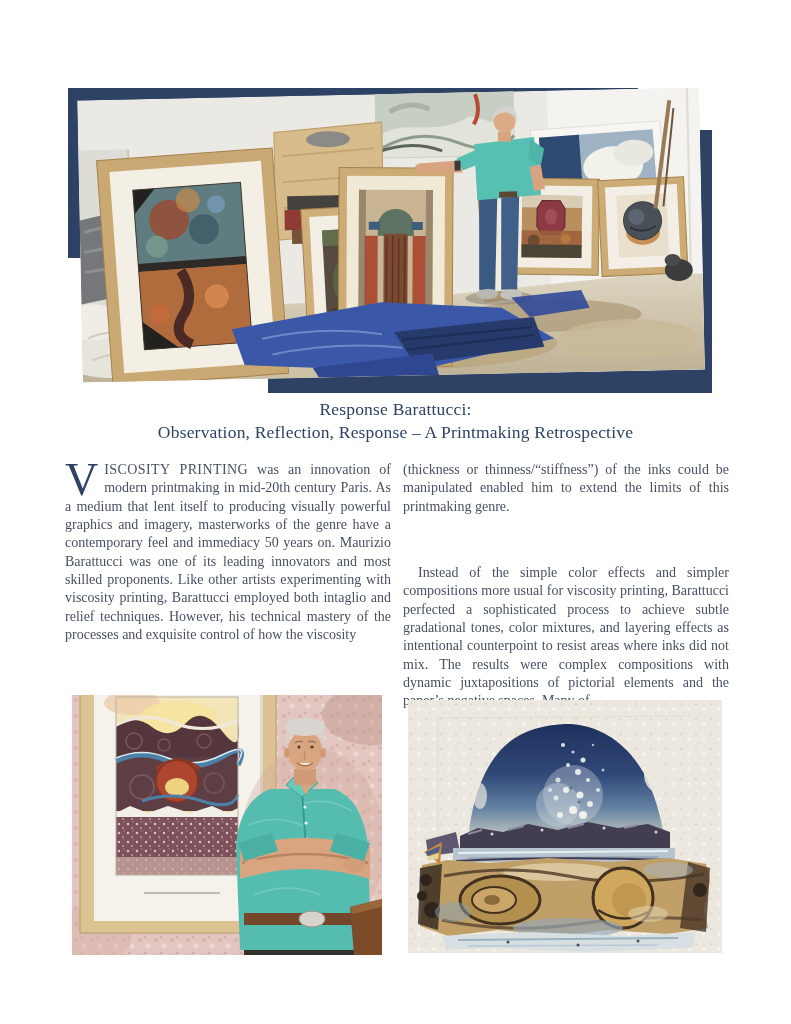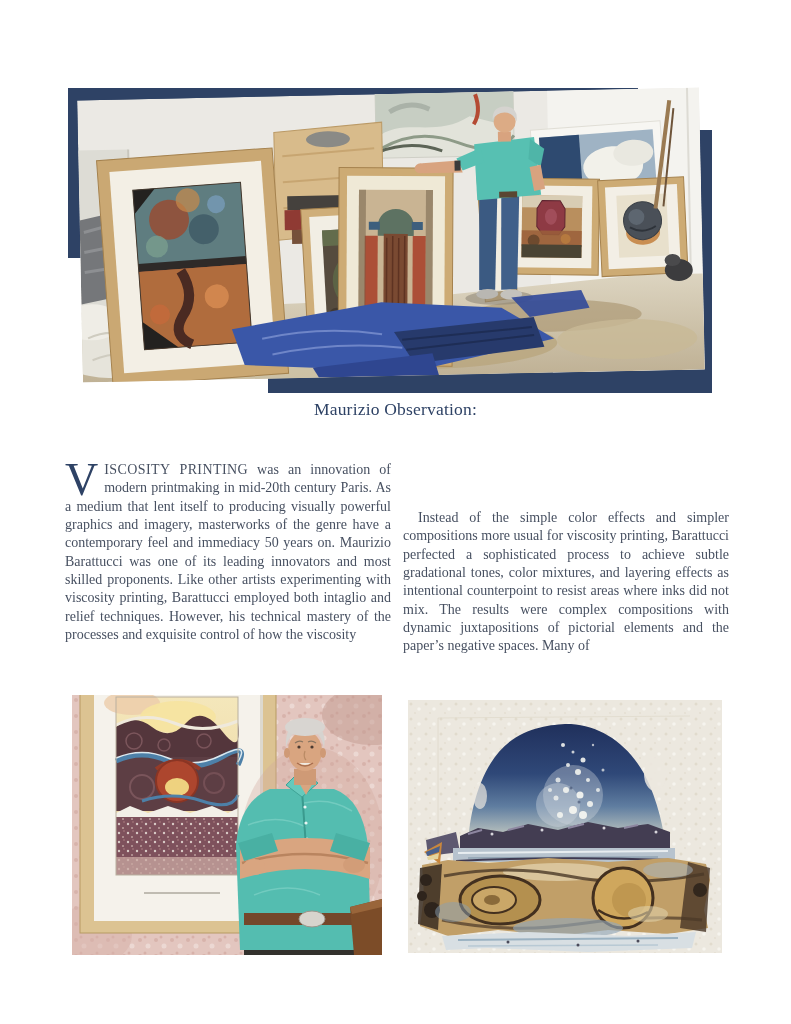--- a/index.html
+++ b/index.html
@@ -206,28 +206,30 @@
       <g>
         <ellipse cx="598" cy="182" rx="14" ry="11" fill="#3c3c3e"></ellipse>
         <ellipse cx="592" cy="172" rx="8" ry="6" fill="#4a4a4c"></ellipse>
         <line x1="592" y1="12" x2="576" y2="120" stroke="#9a7a52" stroke-width="4"></line>
         <line x1="596" y1="20" x2="584" y2="118" stroke="#6e543a" stroke-width="2"></line>
       </g>
     </svg>
   </div>
 
   <div class="page-title">
-    <div>Maurizio Observation:</div>
+    <div>Response Barattucci:</div>
+    <div>Observation, Reflection, Response – A Printmaking Retrospective</div>
   </div>
 
   <div class="columns">
     <div class="col">
       <p><span class="dropcap">V</span><span class="leadcaps">ISCOSITY PRINTING</span><span> was an innovation of modern printmaking in mid-20th century Paris. As a medium that lent itself to producing visually powerful graphics and imagery, masterworks of the genre have a contemporary feel and immediacy 50 years on. Maurizio Barattucci was one of its leading innovators and most skilled proponents. Like other artists experimenting with viscosity printing, Barattucci employed both intaglio and relief techniques. However, his technical mastery of the processes and exquisite control of how the viscosity</span></p>
     </div>
     <div class="col">
+      <p>(thickness or thinness/“stiffness”) of the inks could be manipulated enabled him to extend the limits of this printmaking genre.</p>
       <p class="indent">Instead of the simple color effects and simpler compositions more usual for viscosity printing, Barattucci perfected a sophisticated process to achieve subtle gradational tones, color mixtures, and layering effects as intentional counterpoint to resist areas where inks did not mix. The results were complex compositions with dynamic juxtapositions of pictorial elements and the paper’s negative spaces. Many of</p>
     </div>
   </div>
 
   <div class="fig fig-portrait">
     <svg viewBox="0 0 310 260" preserveAspectRatio="none" role="img" aria-label="Artist with arms crossed in a teal shirt beside a large framed abstract print">
       <defs>
         <pattern id="pnk" width="16" height="16" patternUnits="userSpaceOnUse">
           <rect width="16" height="16" fill="#e3c6bf"></rect>
           <circle cx="4" cy="5" r="2" fill="#d5aea6" opacity=".8"></circle>

